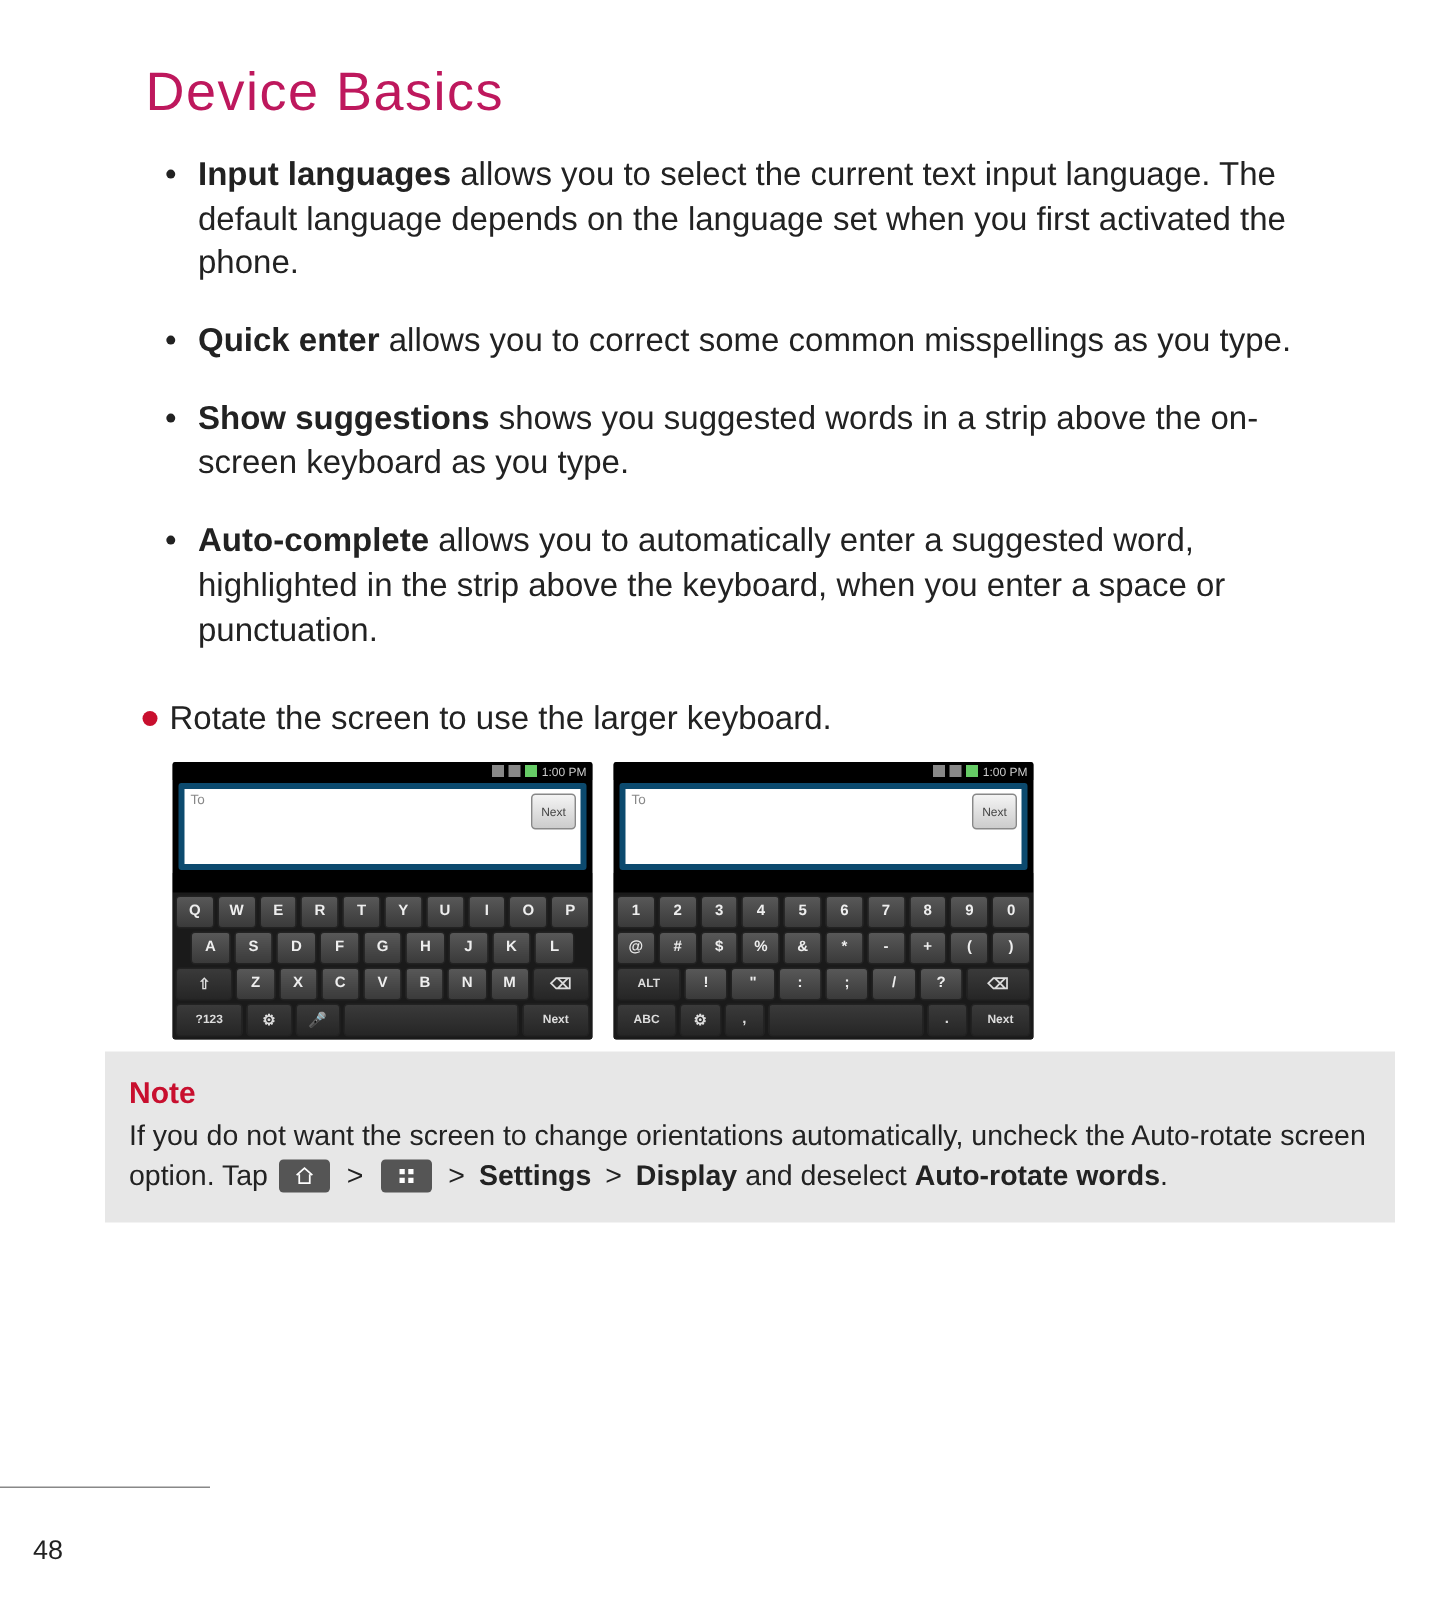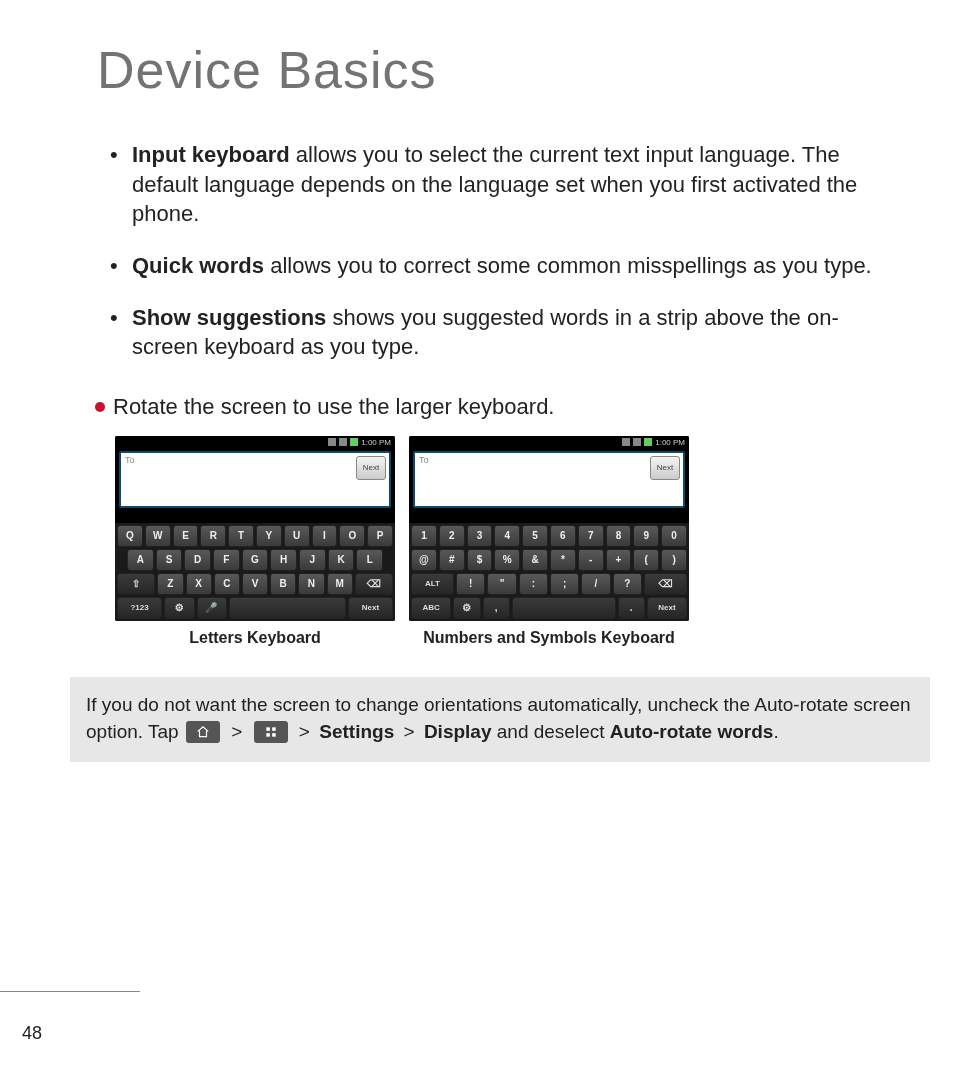--- a/index.html
+++ b/index.html
@@ -13,25 +13,25 @@
     overflow: hidden;
   }
   .page {
     position: relative;
     width: 954px;
     height: 1074px;
     box-sizing: border-box;
     padding: 40px 60px 0 75px;
   }
   h1.title {
-    font-size: 52px;
+    font-size: 36px;
     font-weight: 400;
-    color: #737373;
+    color: #be185d;
     letter-spacing: 1px;
-    margin: 0 0 40px 22px;
+    margin: 0 0 19px 22px;
   }
   ul.features {
     list-style: none;
     margin: 0 0 30px 35px;
     padding: 0;
   }
   ul.features > li {
     position: relative;
     font-size: 22px;
     line-height: 1.35;
@@ -103,21 +103,21 @@
   }
   .status-batt {
     width: 8px;
     height: 8px;
     background: #6c6;
   }
   .input-area {
     height: 56px;
     background: #fff;
     margin: 2px 4px;
-    border: 2px solid #0c4a6e;
+    border: 4px solid #0c4a6e;
     border-radius: 2px;
     display: flex;
     align-items: flex-start;
   }
   .input-to {
     flex: 1;
     padding: 2px 4px;
     font-size: 9px;
     color: #888;
   }
@@ -239,27 +239,30 @@
   }
 </style>
 </head>
 <body>
 
 <div class="page">
   <h1 class="title">Device Basics</h1>
 
   <ul class="features">
     <li>
-      <b>Input keyboard</b><span> allows you to select the current text input language. The default language depends on the language set when you first activated the phone.</span>
+      <b>Input languages</b><span> allows you to select the current text input language. The default language depends on the language set when you first activated the phone.</span>
     </li>
     <li>
-      <b>Quick words</b><span> allows you to correct some common misspellings as you type.</span>
+      <b>Quick enter</b><span> allows you to correct some common misspellings as you type.</span>
     </li>
     <li>
       <b>Show suggestions</b><span> shows you suggested words in a strip above the on-screen keyboard as you type.</span>
+    </li>
+    <li>
+      <b>Auto-complete</b><span> allows you to automatically enter a suggested word, highlighted in the strip above the keyboard, when you enter a space or punctuation.</span>
     </li>
   </ul>
 
   <div class="rotate-line">
     <span class="red-dot"></span>
     <span>Rotate the screen to use the larger keyboard.</span>
   </div>
 
   <div class="shots">
 
@@ -373,26 +376,23 @@
           <div class="key dark">,</div>
           <div class="key dark space"></div>
           <div class="key dark">.</div>
           <div class="key dark wide" style="font-size:8px;">Next</div>
         </div>
       </div>
     </div>
 
   </div>
 
-  <div class="captions">
-    <div>Letters Keyboard</div>
-    <div>Numbers and Symbols Keyboard</div>
-  </div>
 
   <div class="note">
+    <span class="note-head">Note</span>
     <span>If you do not want the screen to change orientations automatically, uncheck the Auto-rotate screen option. Tap </span>
     <span class="nav-icon">
       <svg viewBox="0 0 24 24" fill="none" stroke="#fff" stroke-width="2">
           <path d="M3 11 L12 3 L21 11 M6 10 V20 H18 V10"></path>
         </svg>
     </span>
     <span class="gt">&gt;</span>
     <span class="nav-icon">
       <svg viewBox="0 0 24 24" fill="#fff">
           <rect x="4" y="4" width="6" height="6"></rect>

